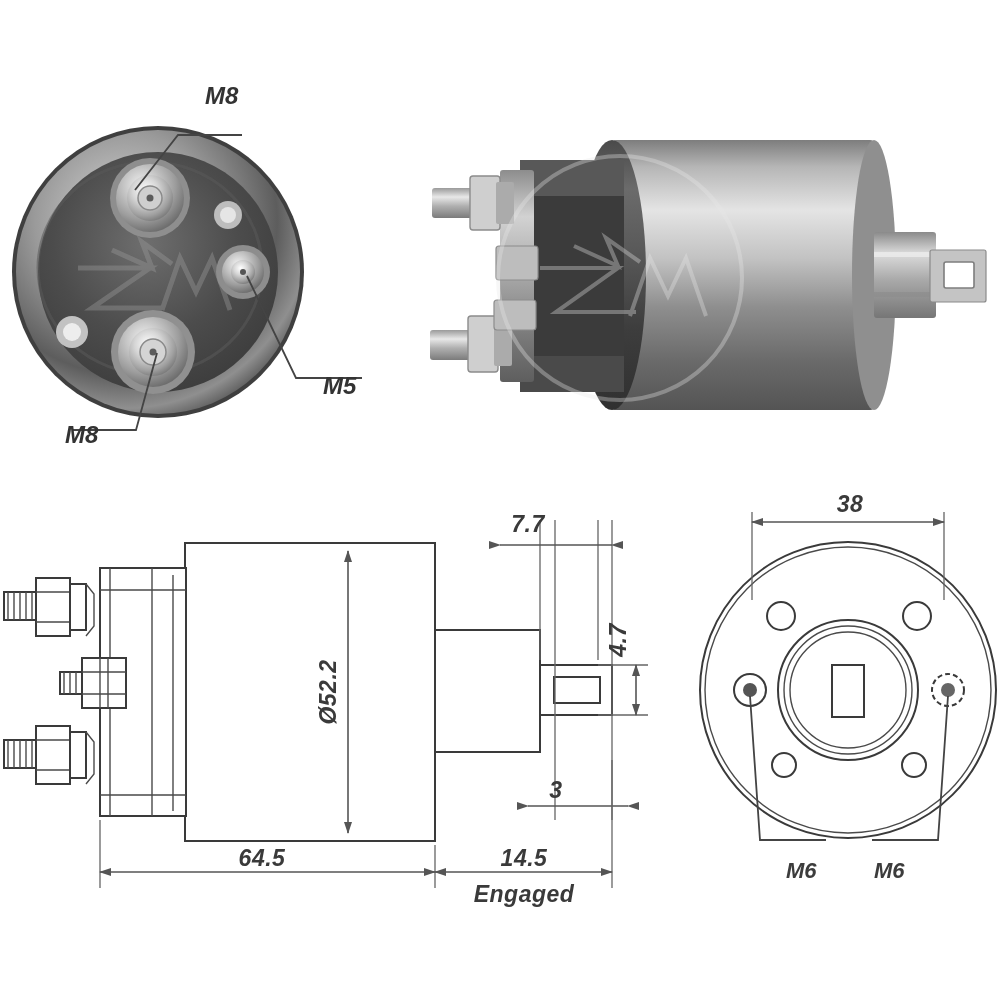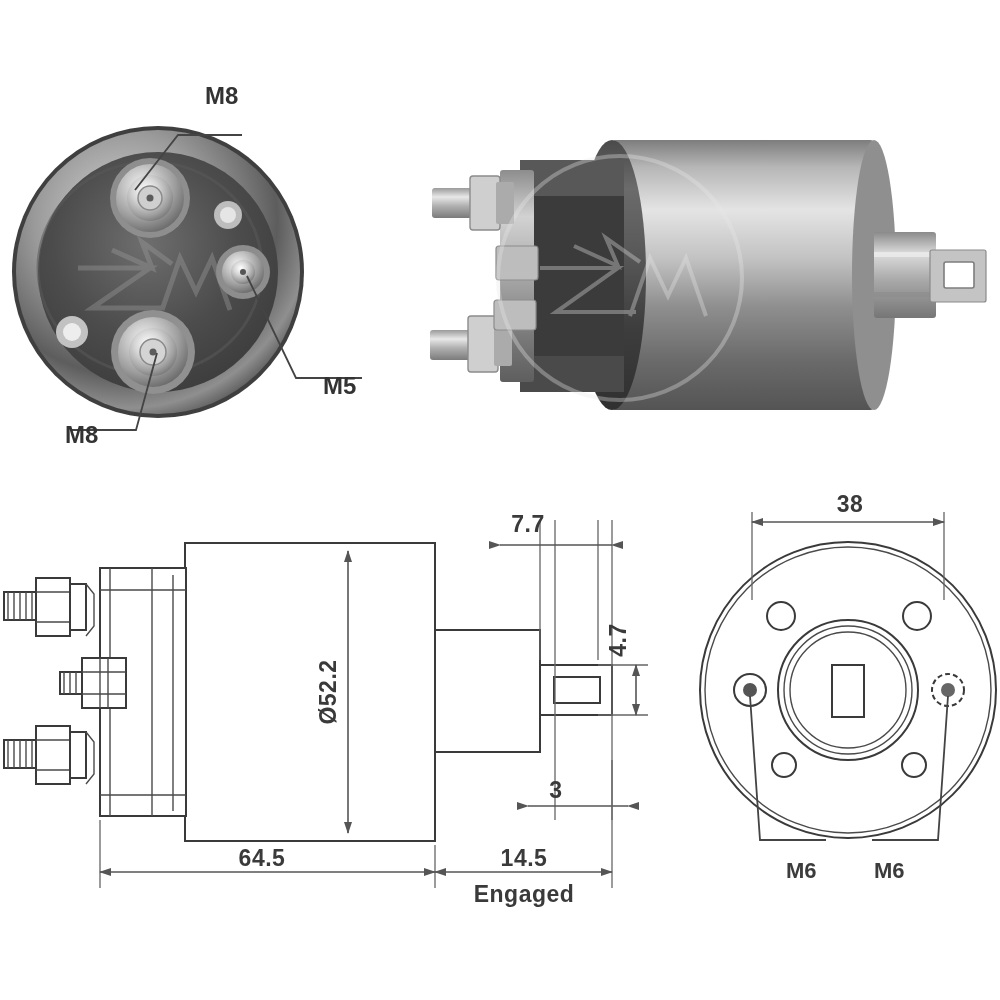--- a/index.html
+++ b/index.html
@@ -3,21 +3,21 @@
 <meta charset="utf-8">
 <title>Starter Solenoid Technical Drawing</title>
 <style>
   html,body{margin:0;padding:0;background:#ffffff;}
   body{
     width:1000px;height:1000px;overflow:hidden;
     font-family:"Liberation Sans","DejaVu Sans",sans-serif;
     color:#2b2b2b;
     position:relative;
   }
-  #sheet{position:absolute;left:0;top:0;width:1000px;height:1000px;}
+  #sheet{position:absolute;left:0;top:0;width:1000px;height:1000px;font-style:italic;}
   svg.layer{position:absolute;left:0;top:0;width:1000px;height:1000px;}
   .dimtext{
     font-family:"Liberation Sans","DejaVu Sans",sans-serif;
     font-size:23px;font-weight:700;fill:#3a3a3a;
     letter-spacing:0.5px;
   }
   .lbl{
     font-family:"Liberation Sans","DejaVu Sans",sans-serif;
     font-size:22px;font-weight:700;fill:#3c3c3c;
   }

